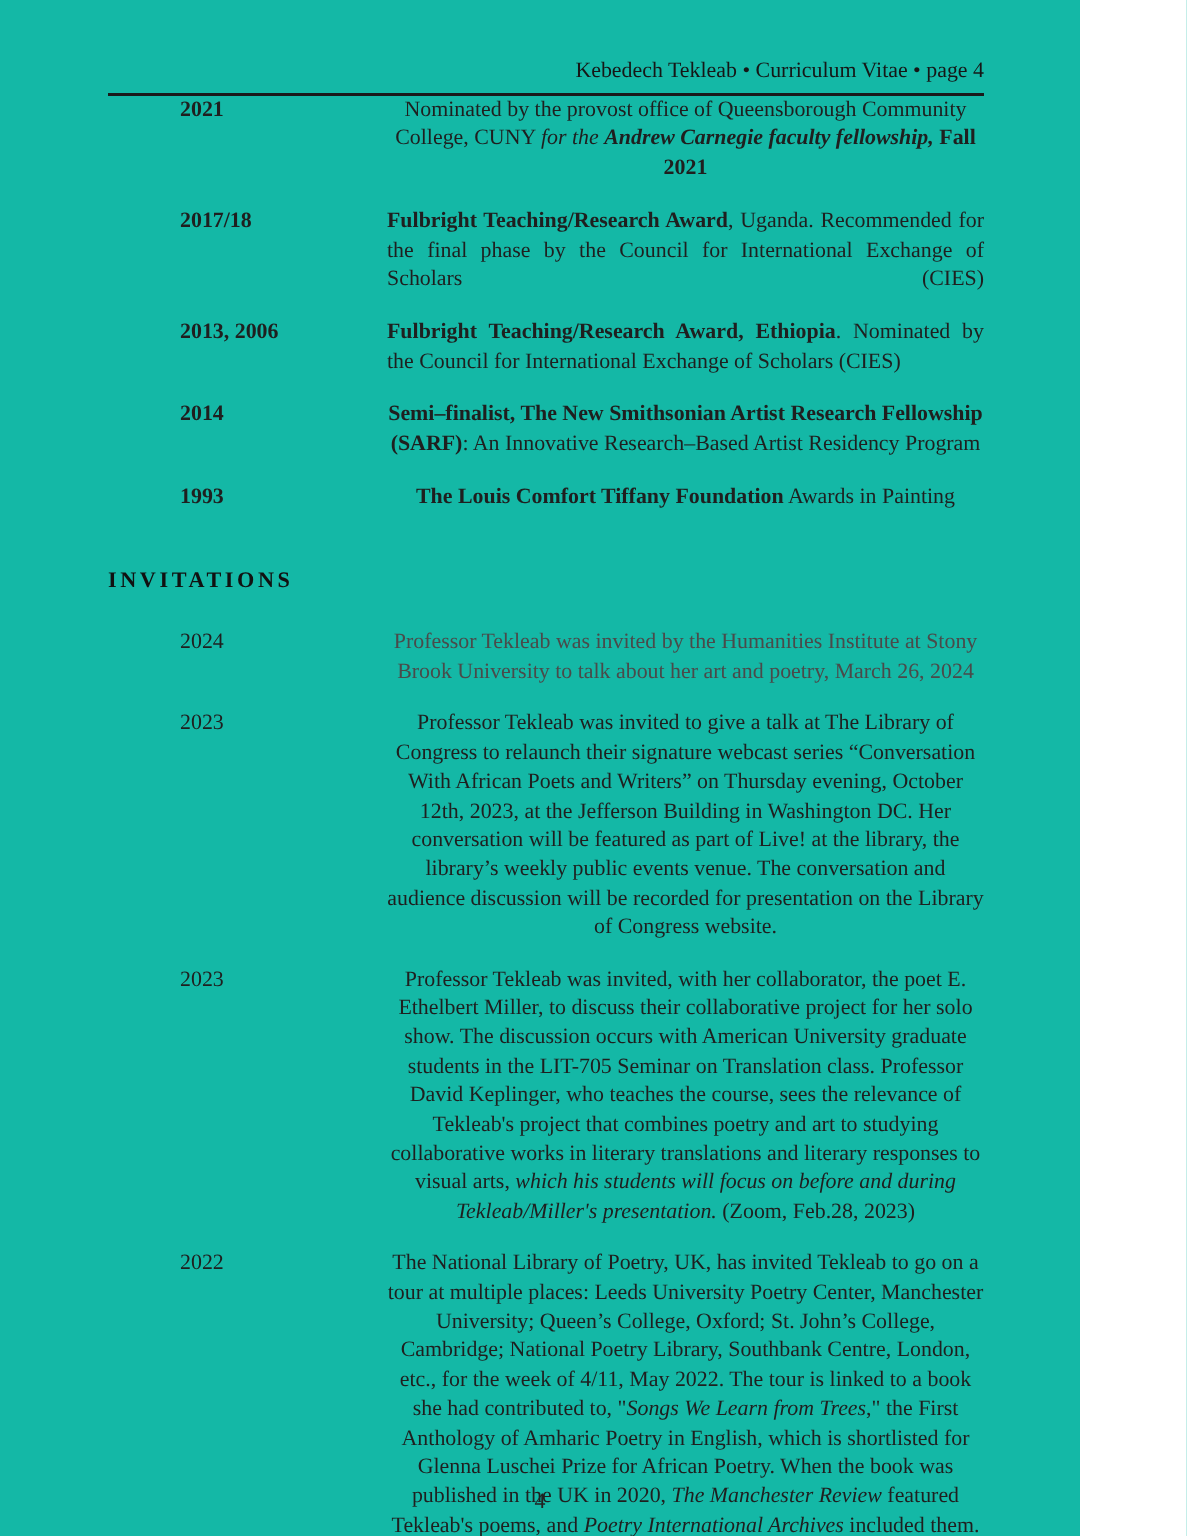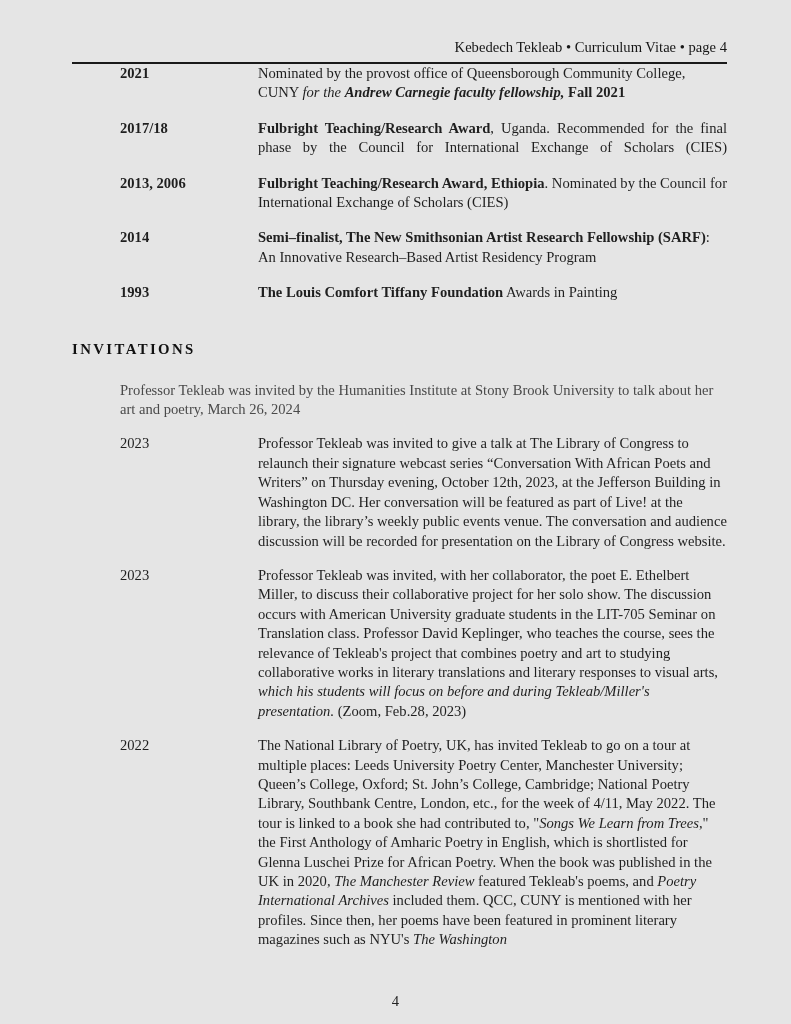--- a/index.html
+++ b/index.html
@@ -4,25 +4,25 @@
 <style>
   html,body{margin:0;padding:0;background:#ffffff;}
   body{
     width:791px;height:1024px;
     font-family:"Liberation Serif","DejaVu Serif",serif;
     color:#1f1f1f;
     -webkit-font-smoothing:antialiased;
   }
   .page{
     position:relative;
-    width:791px;height:1024px;
+    width:720px;height:1024px;
     box-sizing:border-box;
     padding:38px 64px 0 72px;
     overflow:hidden;
-    background:#e5e5e5;
+    background:#14b8a6;
   }
   .header{
     text-align:right;
     font-size:14.6px;
     line-height:18px;
     color:#161616;
   }
   .rule{
     border-bottom:2px solid #1a1a1a;
     margin-top:6px;
@@ -45,21 +45,21 @@
     margin-left:48px;
   }
   .inv .entry{margin-bottom:15px;}
   .entry .year{
     width:138px;
     flex-shrink:0;
   }
   .nom .entry .year{font-weight:700;}
   .entry .body{
     flex:1;
-    text-align:left;
+    text-align:center;
   }
   .entry .body.just{text-align:justify;}
   .entry .body.just-last{text-align:justify;text-align-last:justify;}
   .entry .body.muted{color:#4a4a4a;}
   .b{font-weight:700;}
   .i{font-style:italic;}
   .u{}
   .footer{
     position:absolute;
     left:0;right:0;
@@ -104,20 +104,21 @@
     <div class="entry">
       <div class="year">1993</div>
       <div class="body"><span class="b">The Louis Comfort Tiffany Foundation</span><span> Awards in Painting</span></div>
     </div>
   </section>
 
   <section class="inv">
     <h2 class="section-heading invitations">INVITATIONS</h2>
 
     <div class="entry">
+      <div class="year muted">2024</div>
       <div class="body muted"><span>Professor Tekleab was invited by the Humanities Institute at Stony Brook University to talk about her art and poetry, March 26, 2024</span></div>
     </div>
 
     <div class="entry">
       <div class="year">2023</div>
       <div class="body"><span>Professor Tekleab was invited to give a talk at The Library of Congress to relaunch their signature webcast series “Conversation With African Poets and Writers” on Thursday evening, October 12th, 2023, at the Jefferson Building in Washington DC. Her conversation will be featured as part of Live! at the library, the library’s weekly public events venue. The conversation and audience discussion will be recorded for presentation on the Library of Congress website.</span></div>
     </div>
 
     <div class="entry">
       <div class="year">2023</div>

